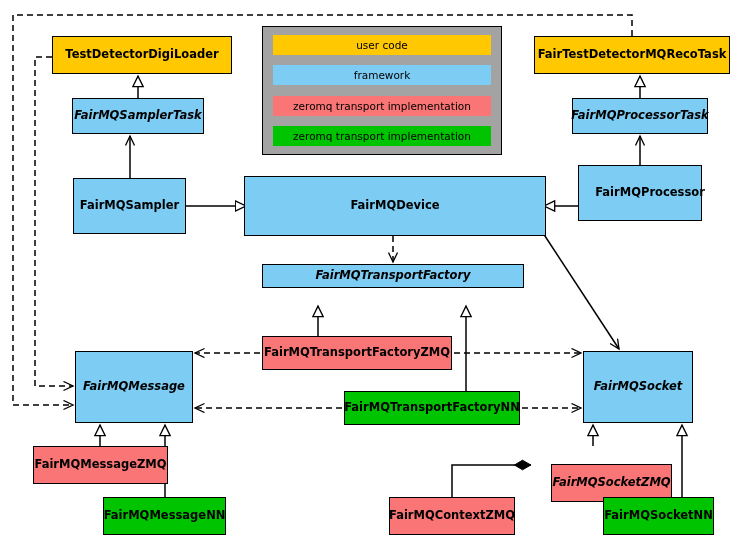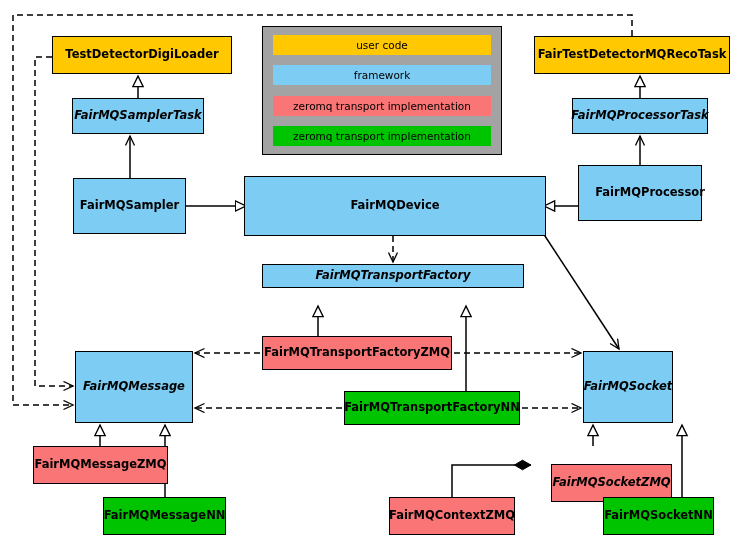--- a/index.html
+++ b/index.html
@@ -96,20 +96,20 @@
   <div class="node c-user" style="left: 534px; top: 36px; width: 196px; height: 38px;">FairTestDetectorMQRecoTask</div>
   <div class="node c-fw italic" style="left: 72px; top: 98px; width: 132px; height: 36px;">FairMQSamplerTask</div>
   <div class="node c-fw italic" style="left: 572px; top: 98px; width: 136px; height: 36px;">FairMQProcessorTask</div>
   <div class="node c-fw" style="left: 73px; top: 178px; width: 113px; height: 56px;">FairMQSampler</div>
   <div class="node c-fw" style="left: 244px; top: 176px; width: 302px; height: 60px;">FairMQDevice</div>
   <div class="node c-fw" style="left: 578px; top: 165px; width: 124px; height: 56px; padding-left: 24px;">FairMQProcessor</div>
   <div class="node c-fw italic" style="left: 262px; top: 264px; width: 262px; height: 24px;">FairMQTransportFactory</div>
   <div class="node c-zmq" style="left: 262px; top: 336px; width: 190px; height: 34px; text-align: right;">FairMQTransportFactoryZMQ</div>
   <div class="node c-nn" style="left: 344px; top: 391px; width: 176px; height: 34px;">FairMQTransportFactoryNN</div>
   <div class="node c-fw italic" style="left: 75px; top: 351px; width: 118px; height: 72px;">FairMQMessage</div>
-  <div class="node c-fw italic" style="left: 583px; top: 351px; width: 90px; height: 72px;">FairMQSocket</div>
+  <div class="node c-fw italic" style="left: 583px; top: 351px; width: 110px; height: 72px;">FairMQSocket</div>
   <div class="node c-zmq" style="left: 33px; top: 446px; width: 135px; height: 38px;">FairMQMessageZMQ</div>
   <div class="node c-nn" style="left: 103px; top: 497px; width: 123px; height: 38px;">FairMQMessageNN</div>
   <div class="node c-zmq" style="left: 551px; top: 464px; width: 121px; height: 38px; font-style: italic;">FairMQSocketZMQ</div>
   <div class="node c-nn" style="left: 603px; top: 497px; width: 111px; height: 38px;">FairMQSocketNN</div>
   <div class="node c-zmq" style="left: 389px; top: 497px; width: 126px; height: 38px;">FairMQContextZMQ</div>
 
 </div>
 
 </body></html>

